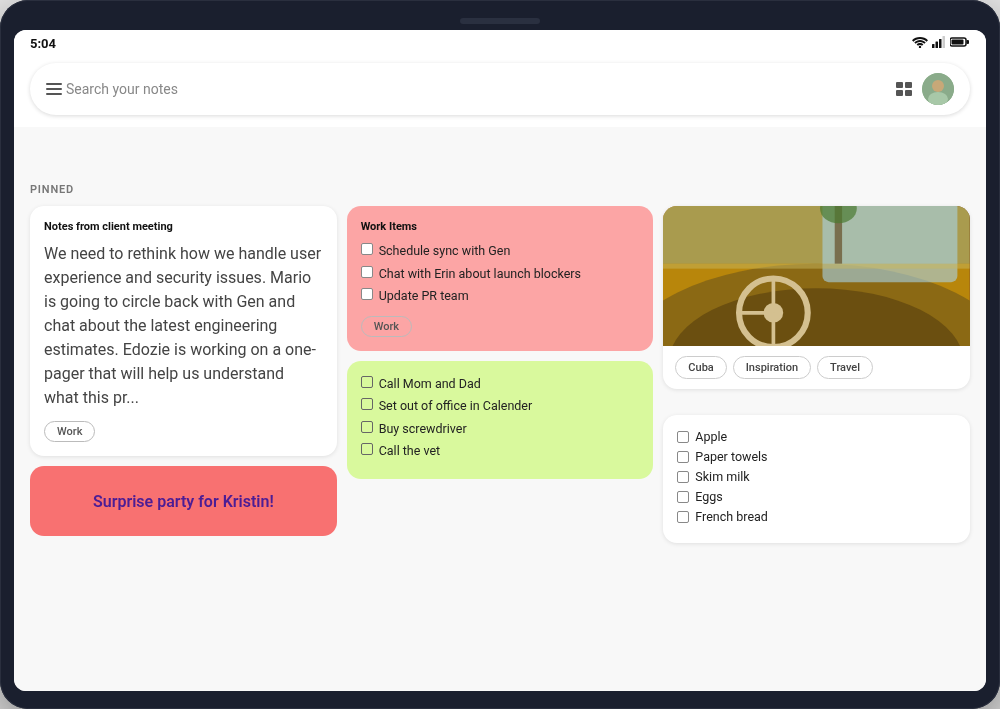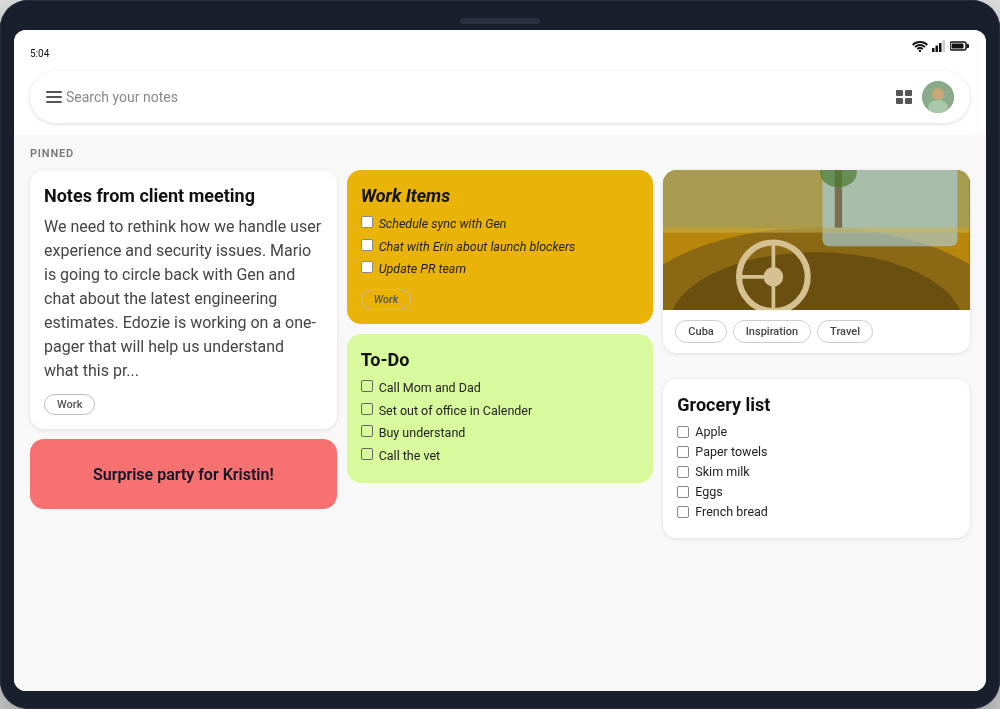--- a/index.html
+++ b/index.html
@@ -52,24 +52,23 @@
       background: white;
       display: flex;
       justify-content: space-between;
       align-items: center;
       padding: 6px 16px 4px;
       font-size: 12px;
       font-weight: 500;
     }
 
     .status-time {
-      font-size: 10px;
-      font-weight: 400;
+      font-size: 13px;
+      font-weight: 700;
       color: #111;
-      margin-top: 12px;
     }
 
     .status-icons {
       display: flex;
       align-items: center;
       gap: 4px;
     }
 
     
     .search-bar-container {
@@ -147,53 +146,53 @@
       overflow-y: auto;
       background: #f8f8f8;
     }
 
     .section-label {
       font-size: 11px;
       font-weight: 600;
       color: #777;
       letter-spacing: 0.8px;
       margin-bottom: 10px;
+      margin-top: 44px;
     }
 
     
     .card {
       border-radius: 14px;
       padding: 14px;
       background: white;
     }
 
     .card-white {
       background: white;
       box-shadow: 0 1px 4px rgba(0,0,0,0.1);
     }
 
     .card-yellow {
-      background: #eab308;
-      font-style: italic;
+      background: #fca5a5;
     }
 
     .card-green {
       background: #d9f99d;
     }
 
     .card-red {
       background: #f87171;
       display: flex;
       align-items: center;
       justify-content: center;
       min-height: 70px;
     }
 
     .card-title {
-      font-size: 18px;
+      font-size: 11px;
       font-weight: 700;
       color: #111;
       margin-bottom: 8px;
       line-height: 1.3;
     }
 
     .card-body {
       font-size: 16px;
       color: #444;
       line-height: 1.5;
@@ -322,21 +321,21 @@
     .grid-layout {
       display: grid;
       grid-template-columns: 1fr 1fr 1fr;
       gap: 10px;
       align-items: start;
     }
 
     .surprise-text {
       font-size: 16px;
       font-weight: 600;
-      color: #0f172a;
+      color: #4c1d95;
       text-align: center;
     }
 
     
     .grocery-item {
       display: flex;
       align-items: center;
       gap: 6px;
       font-size: 12.5px;
       color: #222;
@@ -452,33 +451,32 @@
                 <div class="checkbox"></div>
                 <span>Update PR team</span>
               </div>
             </div>
             <div style="margin-top: 10px;">
               <div class="tag">Work</div>
             </div>
           </div>
 
           <div class="card card-green">
-            <div class="card-title">To-Do</div>
             <div>
               <div class="checklist-item">
                 <div class="checkbox checkbox-green"></div>
                 <span>Call Mom and Dad</span>
               </div>
               <div class="checklist-item">
                 <div class="checkbox checkbox-green"></div>
                 <span>Set out of office in Calender</span>
               </div>
               <div class="checklist-item">
                 <div class="checkbox checkbox-green"></div>
-                <span>Buy understand</span>
+                <span>Buy screwdriver</span>
               </div>
               <div class="checklist-item">
                 <div class="checkbox checkbox-green"></div>
                 <span>Call the vet</span>
               </div>
             </div>
           </div>
         </div>
 
         <div class="col-right">
@@ -511,21 +509,20 @@
               </svg>
             </div>
             <div class="photo-tags">
               <div class="photo-tag">Cuba</div>
               <div class="photo-tag">Inspiration</div>
               <div class="photo-tag">Travel</div>
             </div>
           </div>
 
           <div class="card card-white">
-            <div class="card-title">Grocery list</div>
             <div>
               <div class="grocery-item">
                 <div class="grocery-checkbox"></div>
                 <span>Apple</span>
               </div>
               <div class="grocery-item">
                 <div class="grocery-checkbox"></div>
                 <span>Paper towels</span>
               </div>
               <div class="grocery-item">

